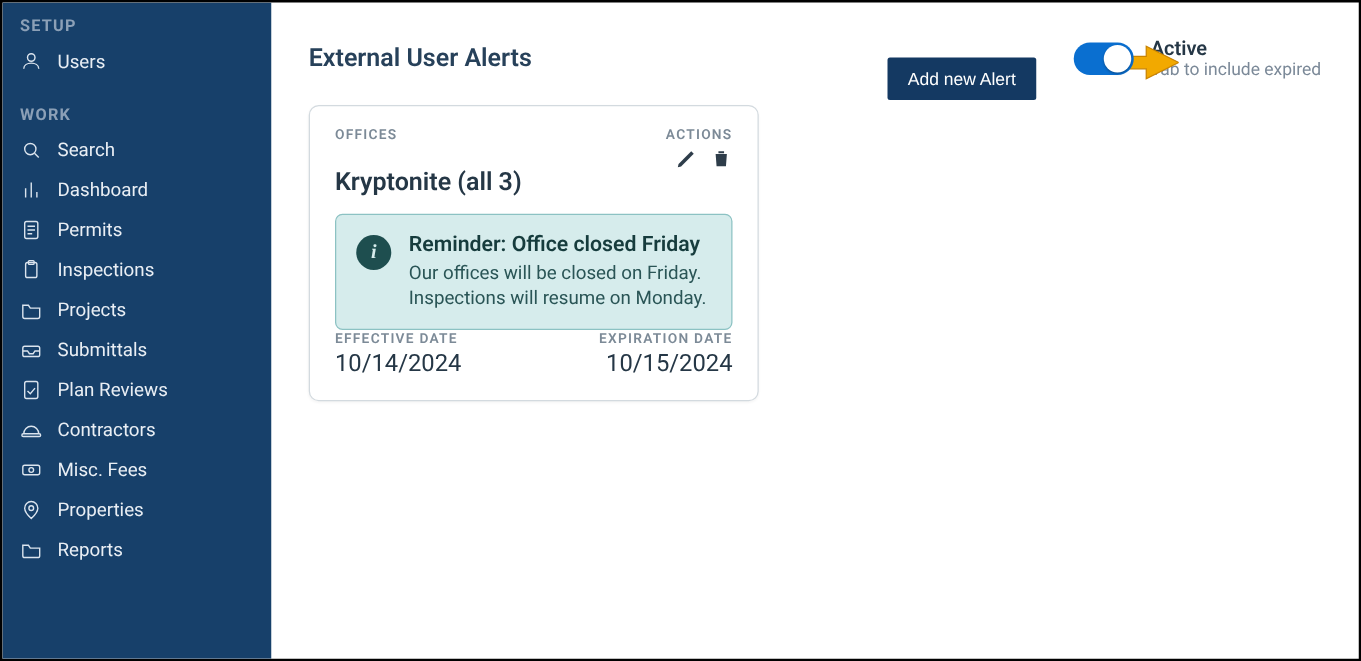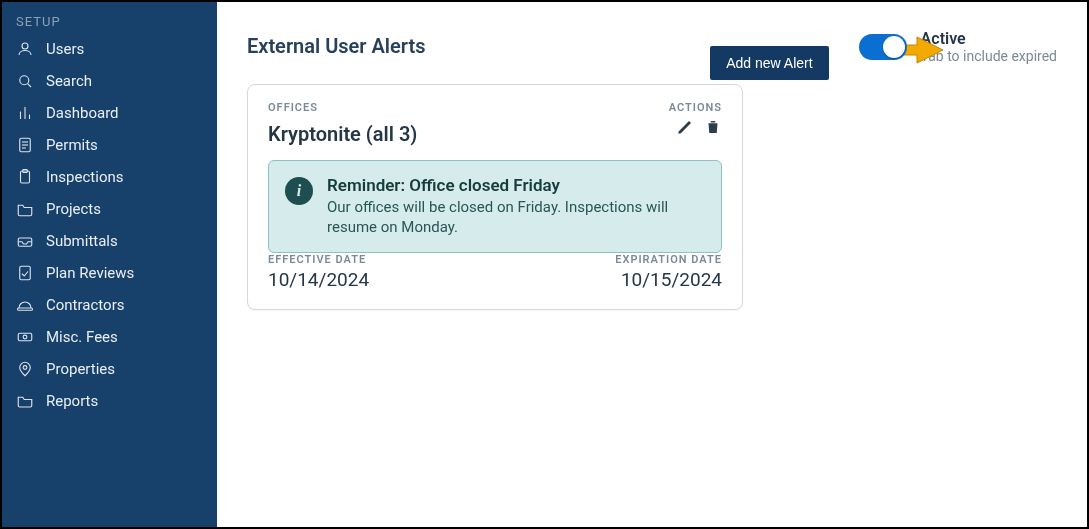--- a/index.html
+++ b/index.html
@@ -17,21 +17,21 @@
     width:215px; flex:0 0 215px;
     background:#17406a;
     color:#e4eaf1;
     padding-top:6px;
     font-size:15px;
   }
   .sidebar .section-heading {
     padding:6px 14px 4px 14px;
     font-size:13px; letter-spacing:1px;
     color:#8ca0b7;
-    font-weight:400;
+    font-weight:700;
   }
   .sidebar .nav-item {
     display:flex; align-items:flex-end;
     gap:12px;
     padding:7px 14px;
     color:#e9eef4; text-decoration:none;
     cursor:pointer;
     line-height:1.2;
   }
   .sidebar .nav-item.active {
@@ -73,28 +73,28 @@
   }
 
   .toggle-block { display:flex; align-items:center; gap:14px; }
   .switch { width:48px; height:26px; border-radius:13px; background:#0a6fd0; position:relative; cursor:pointer; }
   .switch .knob { position:absolute; width:22px; height:22px; border-radius:50%; background:#fff; top:2px; right:2px; box-shadow:0 1px 2px rgba(0,0,0,.3);}
   .toggle-text .tl { font-size:16px; font-weight:600; color:#253746; line-height:1.1;}
   .toggle-text .sub { font-size:14px; color:#7b8998; }
 
   
   .card {
-    width:496px;
+    width:360px;
     border:1px solid #d3dadf; border-radius:8px;
     background:#fff; padding:16px 20px 18px 20px;
     box-shadow:0 1px 2px rgba(0,0,0,.04);
   }
   .card-top { display:flex; justify-content:space-between; align-items:flex-start; }
   .field-label { font-size:11px; letter-spacing:1px; color:#7c8a97; font-weight:600; }
-  .offices-name { font-size:20px; font-weight:600; color:#253746; margin-top:8px;}
+  .offices-name { font-size:20px; font-weight:600; color:#253746; margin-top:19px;}
   .actions { text-align:right; }
   .actions .field-label { display:block; margin-bottom:4px;}
   .action-icons { display:flex; gap:10px; justify-content:flex-end;}
   .action-icons .ic { width:18px; height:18px; cursor:pointer; color:#2e3d4a;}
   .action-icons .ic svg { width:18px; height:18px; fill:currentColor; }
 
   .alert-banner {
     margin-top:14px;
     border:1px solid #8cc2c3;
     background:#d6ecec;
@@ -129,20 +129,21 @@
     <span class="icon-slot">
       <svg viewBox="0 0 24 24">
           <circle cx="12" cy="8" r="4"></circle>
           <path d="M4 20c0-4 4-6 8-6s8 2 8 6"></path>
         </svg>
     </span>
     <span class="label">Users</span>
   </a>
 
 
+  <div class="section-heading" style="margin-top:14px">WORK</div>
 
   <a class="nav-item">
     <span class="icon-slot">
       <svg viewBox="0 0 24 24" stroke-width="2.2">
           <circle cx="11" cy="11" r="6"></circle>
           <line x1="20" y1="20" x2="15.5" y2="15.5"></line>
         </svg>
     </span>
     <span class="label">Search</span>
   </a>

